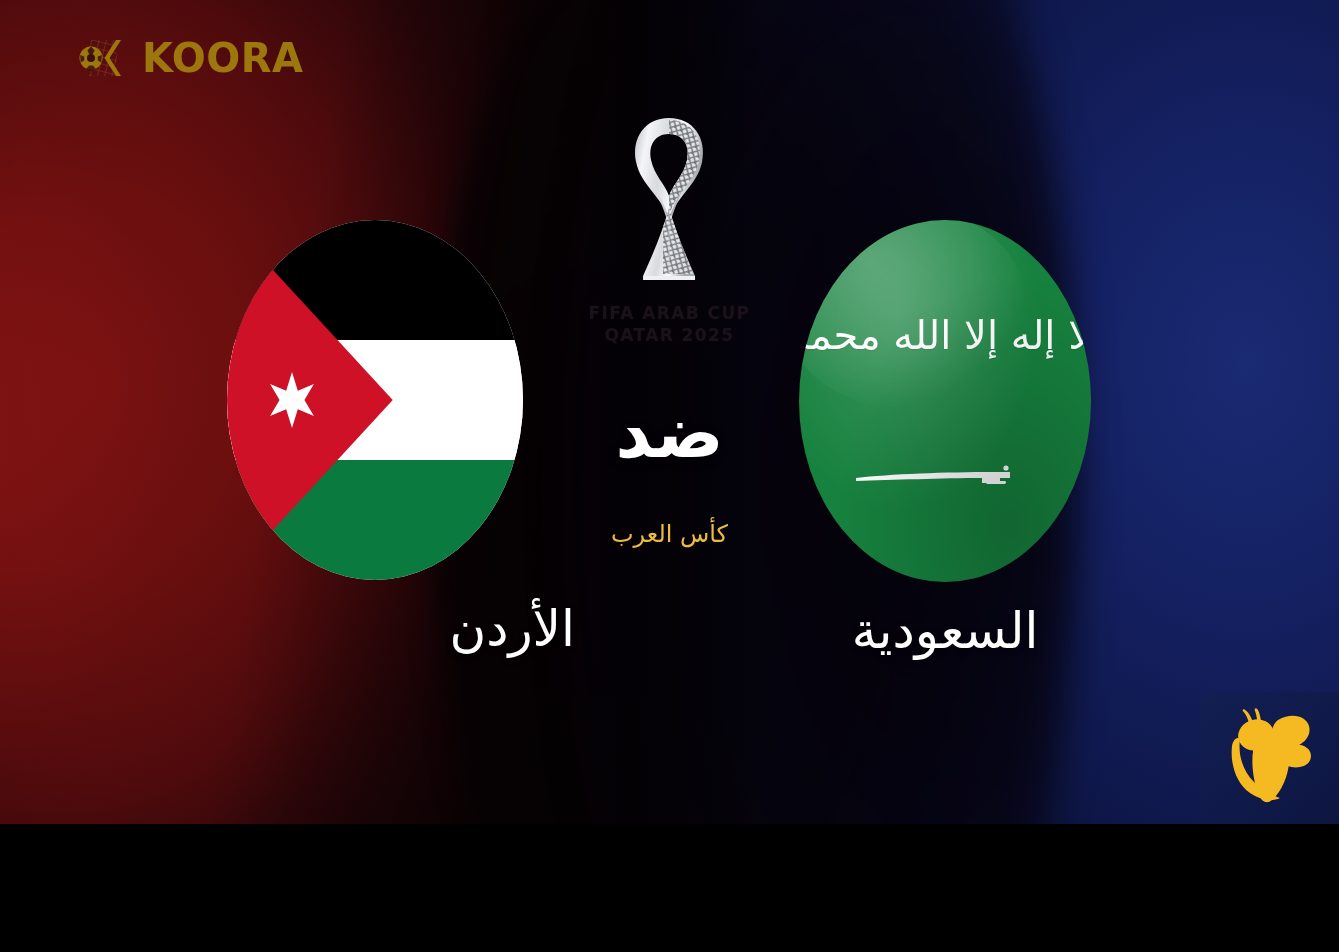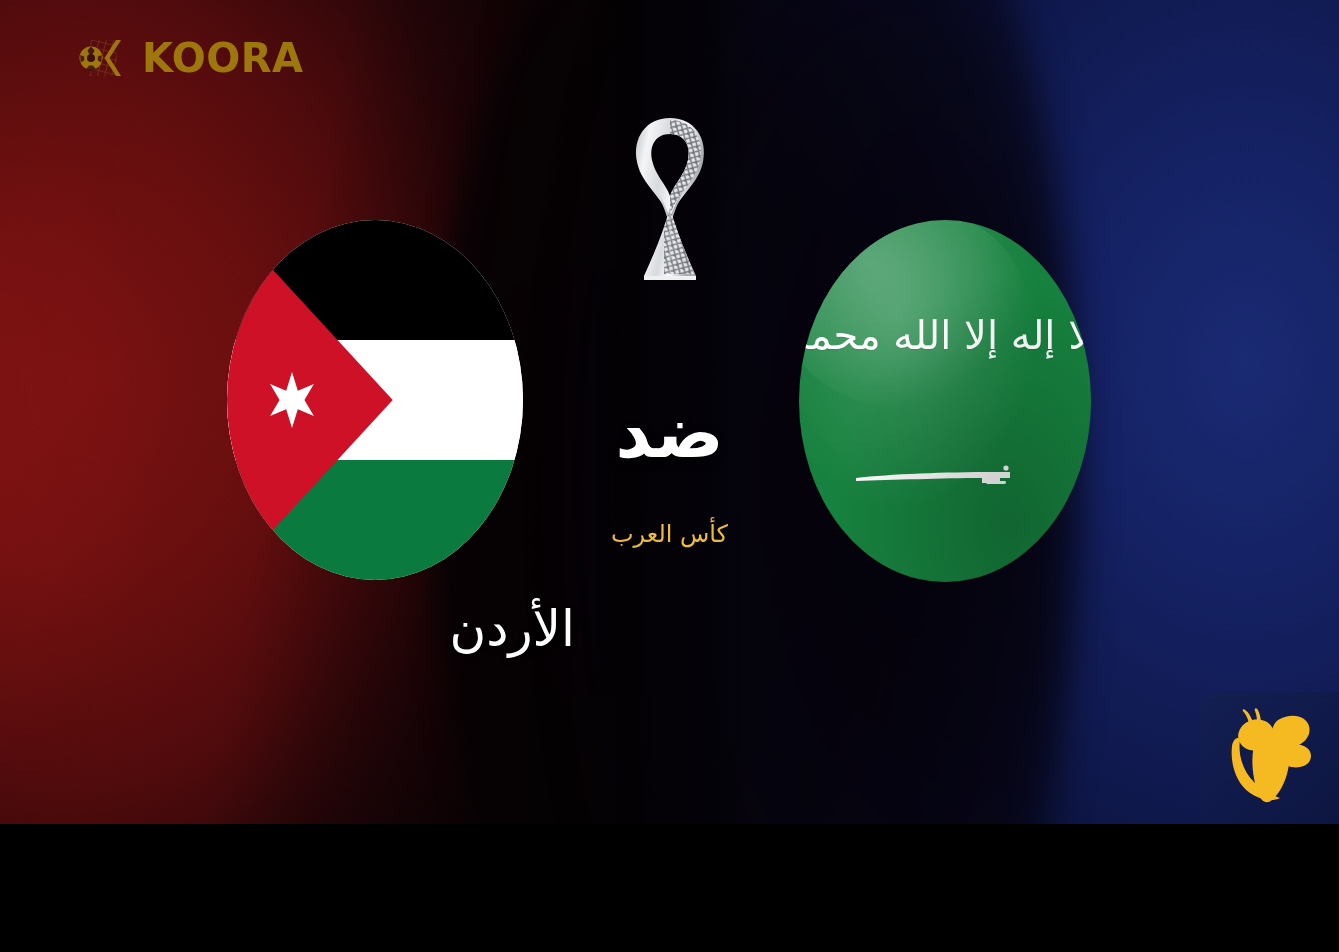--- a/index.html
+++ b/index.html
@@ -273,20 +273,24 @@
         <path d="M30 70 C36 84 42 94 46 106 C50 94 56 84 62 70 C56 88 50 98 46 116 C42 98 36 88 30 70 Z" fill="url(#silv2)"></path>
 
         <path d="M46 96 C52 118 62 142 72 164 L20 164 C30 142 40 118 46 96 Z" fill="url(#silv)"></path>
         <g clip-path="url(#baseclip)">
           <rect x="40" y="96" width="40" height="72" fill="url(#keff)" opacity="0.92"></rect>
           <path d="M46 96 L46 164" stroke="#cfd2d7" stroke-width="2" opacity="0.4"></path>
         </g>
         <path d="M20 164 L72 164 L72 168 L20 168 Z" fill="#eef0f2"></path>
       </svg>
     </span>
+    <div class="event-name">
+      <div>FIFA ARAB CUP</div>
+      <div>QATAR 2025</div>
+    </div>
   </div>
 
   <div class="versus">ضد</div>
   <div class="competition">كأس العرب</div>
 
   <div class="team team-home">
     <div class="flag-wrap">
       <div class="flag-jo">
         <div class="jo-black"></div>
         <div class="jo-white"></div>
@@ -306,20 +310,21 @@
           <svg class="sa-sword" viewBox="0 0 190 26" aria-hidden="true">
             <path d="M6 15 C40 11 96 9 144 9 L160 9 L160 15 L150 15 L150 20 L132 20 L132 15 C92 15 42 17 6 18 Z" fill="#ffffff"></path>
             <circle cx="156" cy="5" r="2.6" fill="#ffffff"></circle>
             <rect x="136" y="18" width="20" height="3" rx="1.4" fill="#ffffff"></rect>
           </svg>
         </span>
         <div class="sa-gloss"></div>
         <div class="sa-shade"></div>
       </div>
     </div>
+    <div class="team-name">السعودية</div>
   </div>
 
   <div class="bee-badge">
     <span>
       <svg class="bee-svg" viewBox="0 0 108 104" aria-hidden="true">
         <g fill="#f5b921">
           <path d="M37 16 C34 8 31 5 28.5 3.5 C27 2.6 26 4.2 27.2 5.4 C29.2 7.4 31.4 11 33 17 Z"></path>
           <path d="M45 15 C44 8 42.5 4.5 41 2.8 C39.8 1.4 38.2 2.6 38.8 4.2 C39.8 6.8 40.8 10.5 41.4 16 Z"></path>
           <ellipse cx="40" cy="29" rx="18" ry="15.5" transform="rotate(-14 40 29)"></ellipse>
           <path d="M62 14 C76 6 90 10 93 20 C96 31 86 41 70 43 C60 44 54 38 55 30 C56 22 58 17 62 14 Z"></path>

